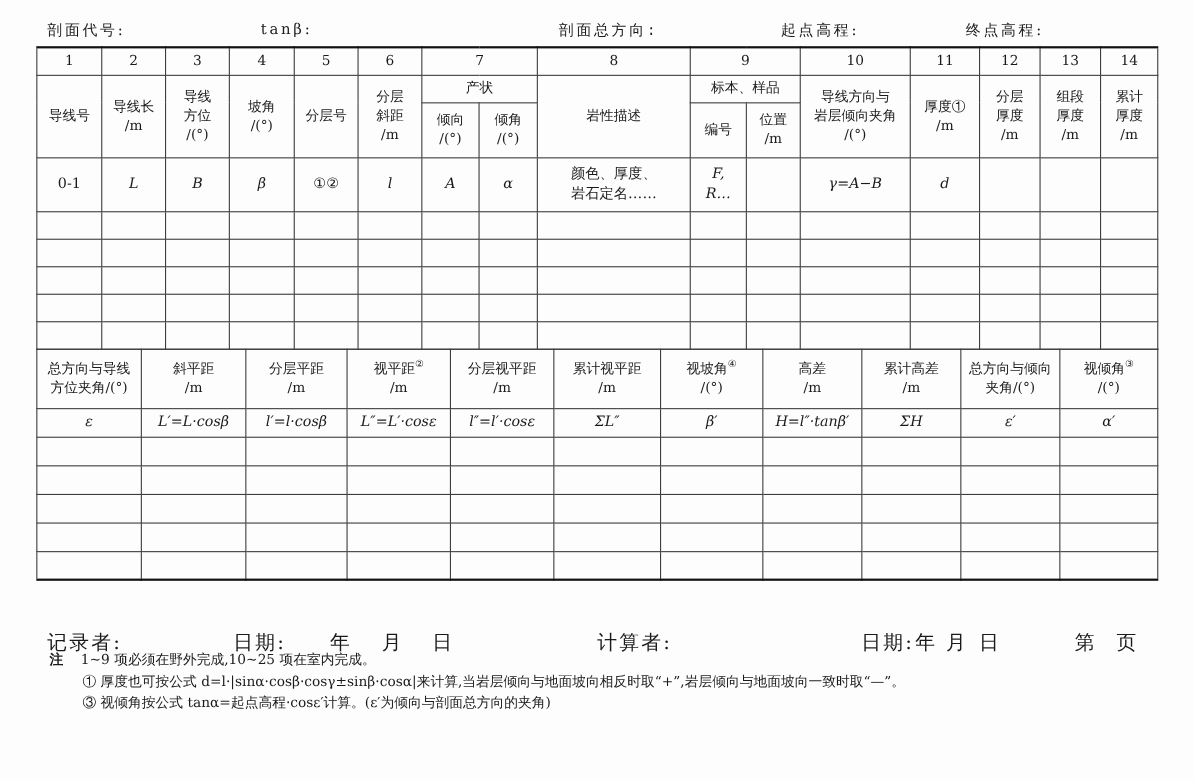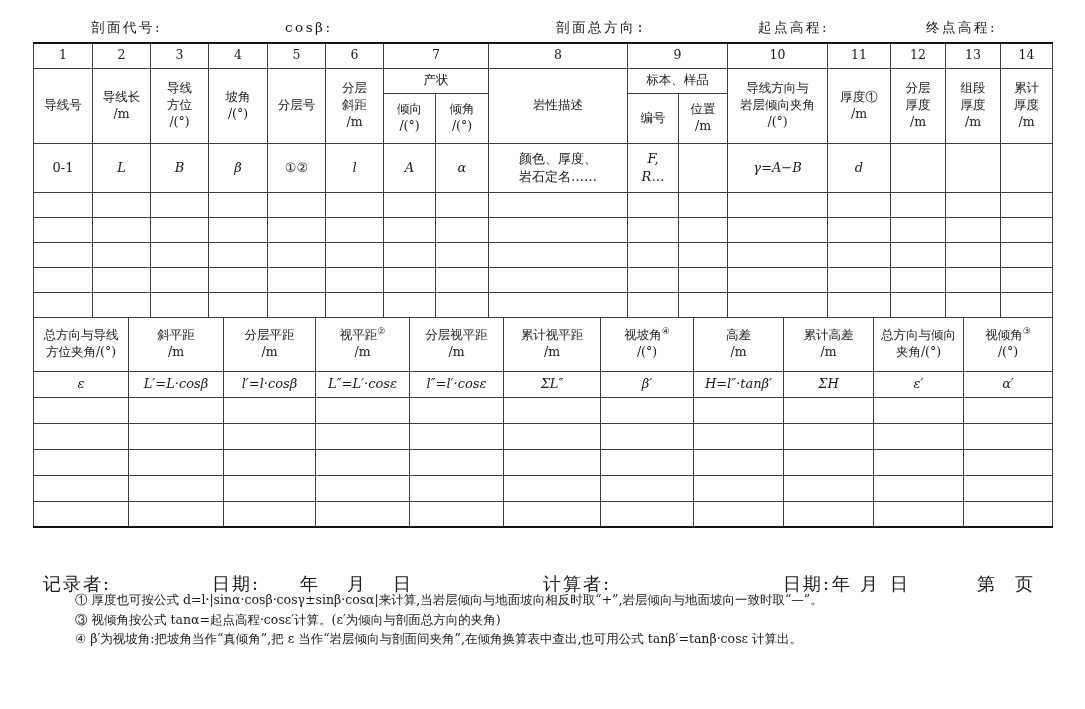--- a/index.html
+++ b/index.html
@@ -4,21 +4,21 @@
 <style>
   * { box-sizing: border-box; }
   html, body { margin: 0; padding: 0; }
   body {
     width: 1085px; height: 709px; position: relative; overflow: hidden;
     background: #fdfdfd; color: #1a1a1a;
     font-family: "DejaVu Serif", "Liberation Serif", serif;
   }
   
   .top-header { position: absolute; top: 19px; left: 0; width: 100%; height: 20px; }
-  .top-header span { position: absolute; top: 0; font-size: 13.5px; letter-spacing: 2.5px; white-space: nowrap; margin-left: 48px; }
+  .top-header span { position: absolute; top: 0; font-size: 13.5px; letter-spacing: 2.5px; white-space: nowrap; }
   .f1 { left: 43px; } .f2 { left: 237px; } .f3 { left: 508px; font-family: Liberation Mono, monospace; } .f4 { left: 710px; } .f5 { left: 878px; }
 
   
   .tables { position: absolute; top: 42px; left: 33px; }
   table { border-collapse: collapse; table-layout: fixed; width: 1019px; }
   .t1 { border-top: 2.5px solid #111; }
   .t2 { margin-top: -1px; border-bottom: 2.5px solid #111; }
   td {
     border: 1px solid #3d3d3d; text-align: center; vertical-align: middle;
     padding: 1px 2px; font-size: 12.5px; line-height: 1.35; white-space: pre-line;
@@ -46,21 +46,21 @@
   .notes { position: absolute; top: 590px; left: 45px; width: 1035px; font-size: 12.5px; line-height: 19.5px; }
   .note-first { white-space: nowrap; }
   .note-label { font-weight: bold; margin-right: 16px; }
   .note-item { padding-left: 30px; white-space: nowrap; }
 </style>
 </head>
 <body>
 
 <div class="top-header">
   <span class="f1">剖面代号:</span>
-  <span class="f2">cosβ:</span>
+  <span class="f2">tanβ:</span>
   <span class="f3">剖面总方向:</span>
   <span class="f4">起点高程:</span>
   <span class="f5">终点高程:</span>
 </div>
 
 <div class="tables">
 
   <table class="t1">
     <colgroup>
       <col style="width:59px">
@@ -377,16 +377,16 @@
   <span class="p6">计算者:</span>
   <span class="p7">日期:</span>
   <span class="p8">年</span>
   <span class="p9">月</span>
   <span class="p10">日</span>
   <span class="p11">第</span>
   <span class="p12">页</span>
 </div>
 
 <div class="notes">
+  <div class="note-first"><span class="note-label">注</span><span>1~9 项必须在野外完成,10~25 项在室内完成。</span></div>
   <div class="note-item">① 厚度也可按公式 d=l·|sinα·cosβ·cosγ±sinβ·cosα|来计算,当岩层倾向与地面坡向相反时取“+”,岩层倾向与地面坡向一致时取“—”。</div>
   <div class="note-item">③ 视倾角按公式 tanα=起点高程·cosε′计算。(ε′为倾向与剖面总方向的夹角)</div>
-  <div class="note-item">④ β′为视坡角:把坡角当作“真倾角”,把 ε 当作“岩层倾向与剖面间夹角”,在倾角换算表中查出,也可用公式 tanβ′=tanβ·cosε 计算出。</div>
 </div>
 
 </body></html>

